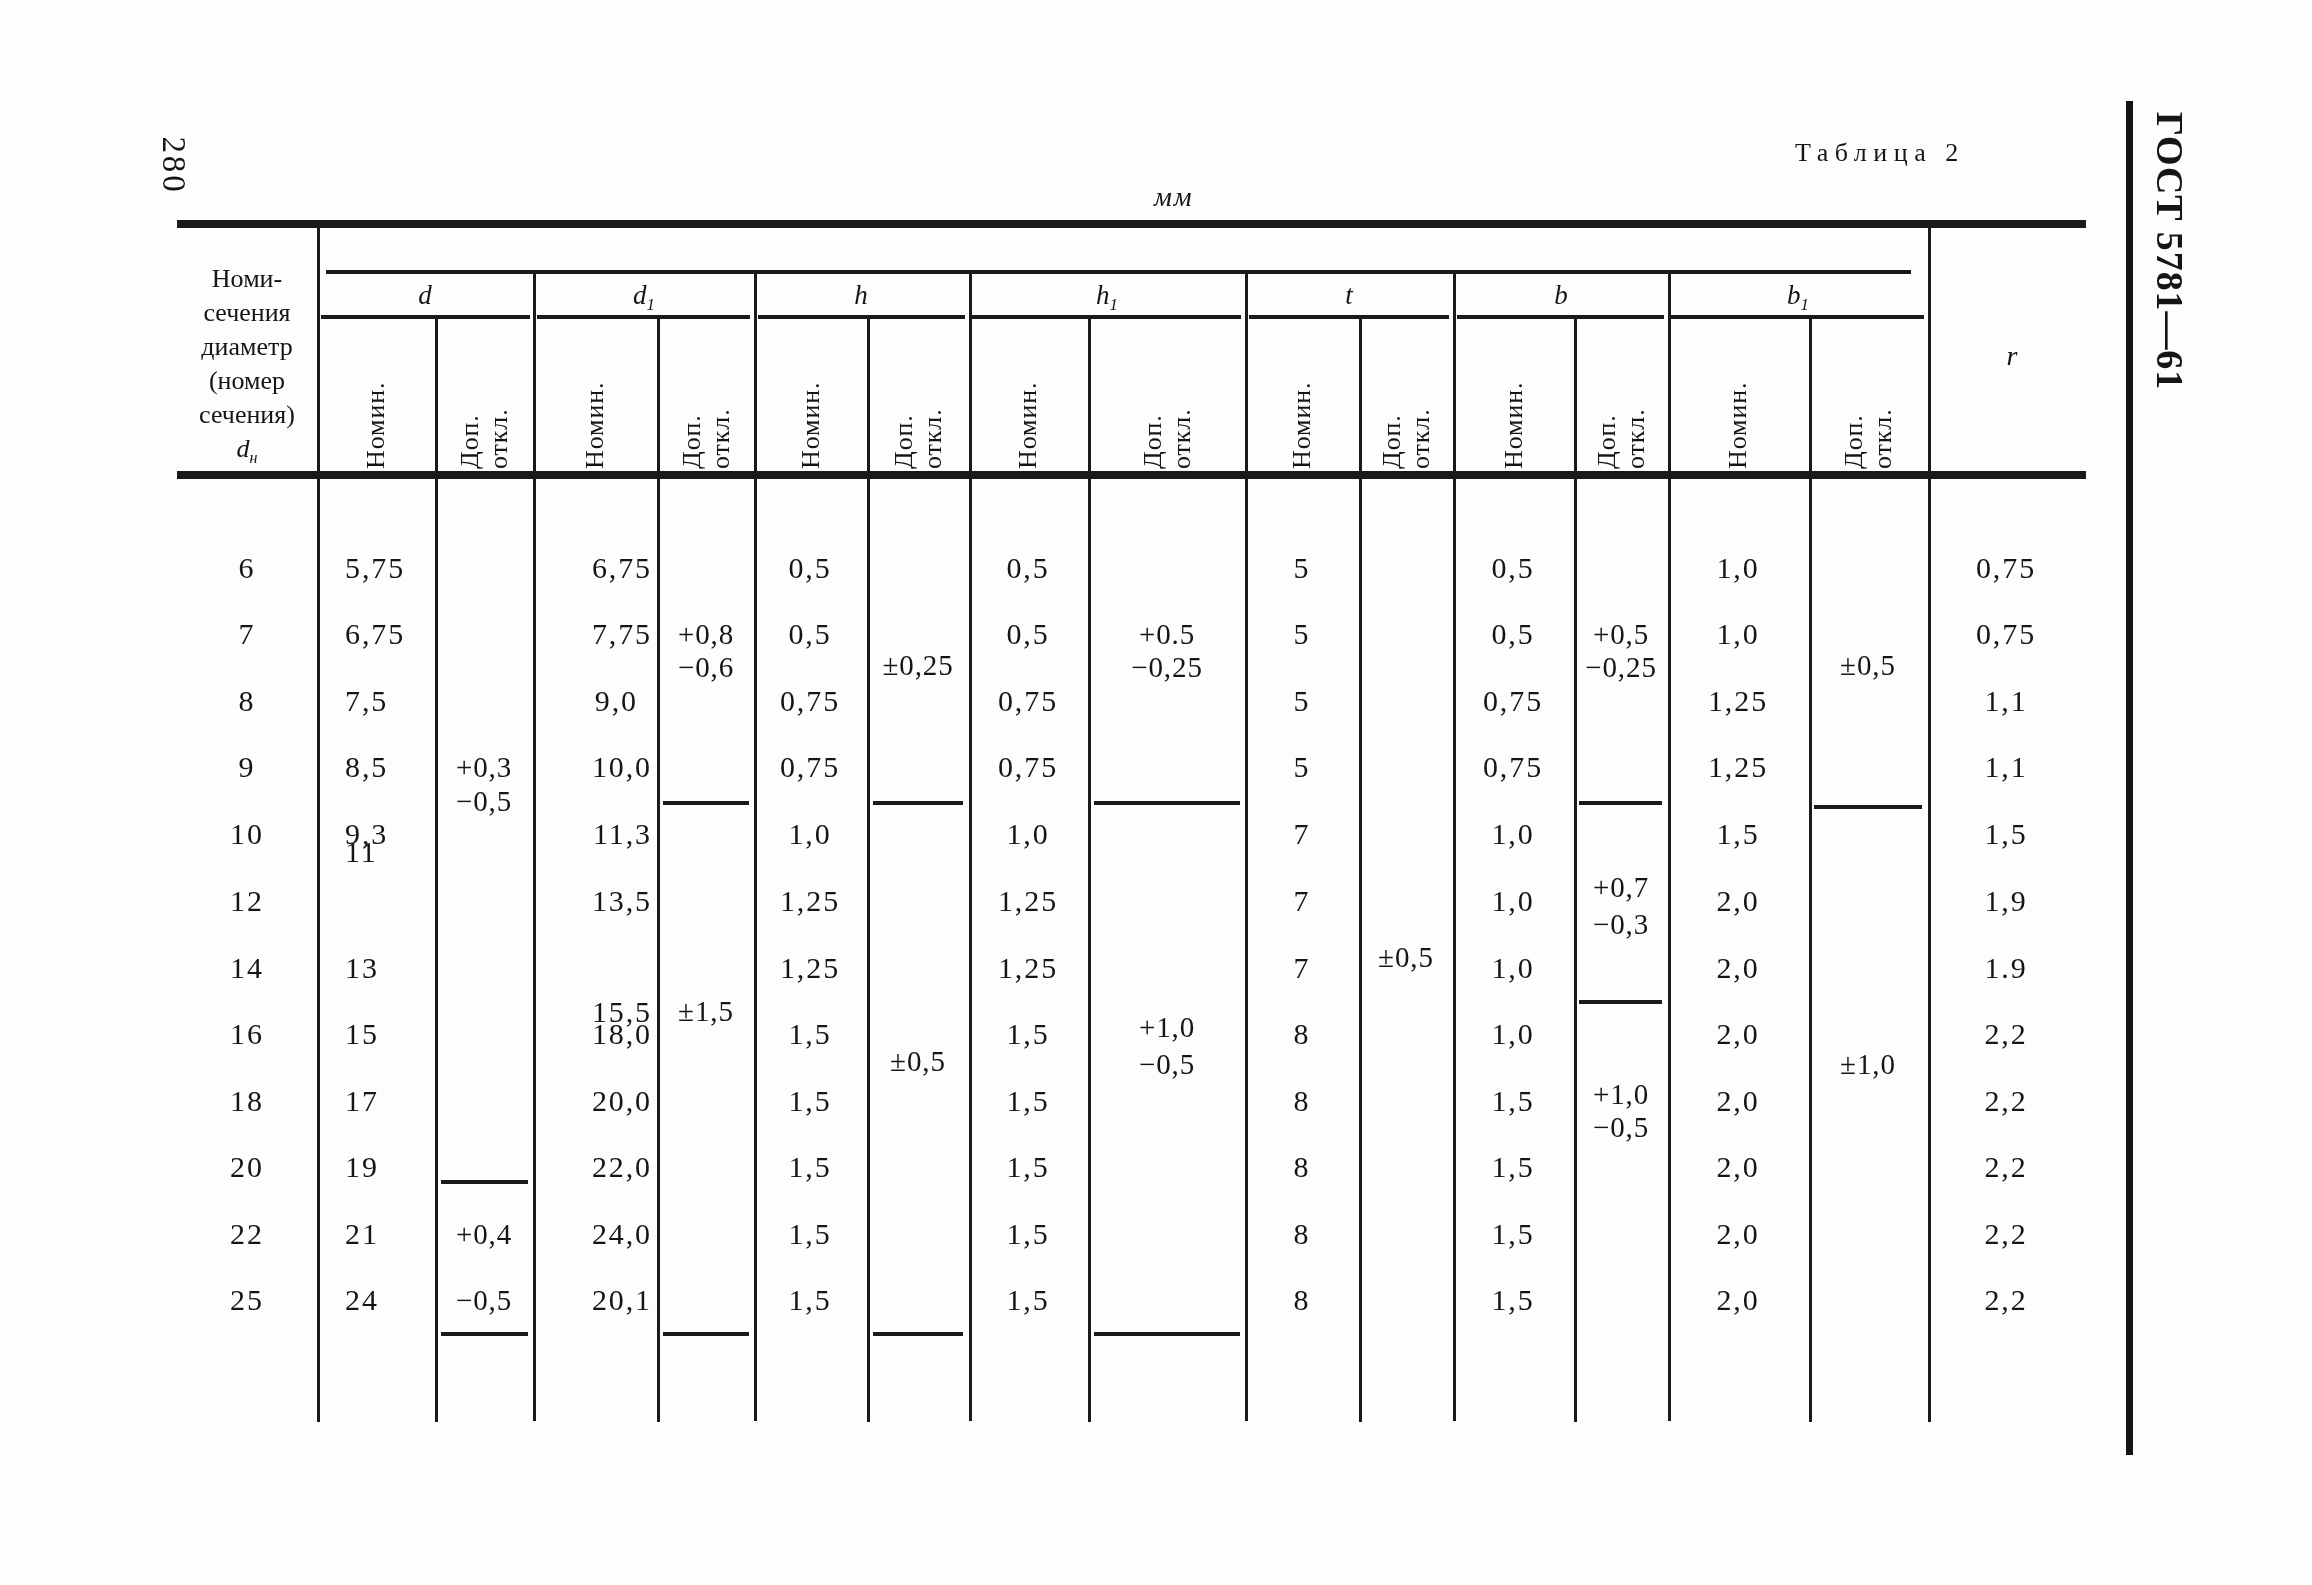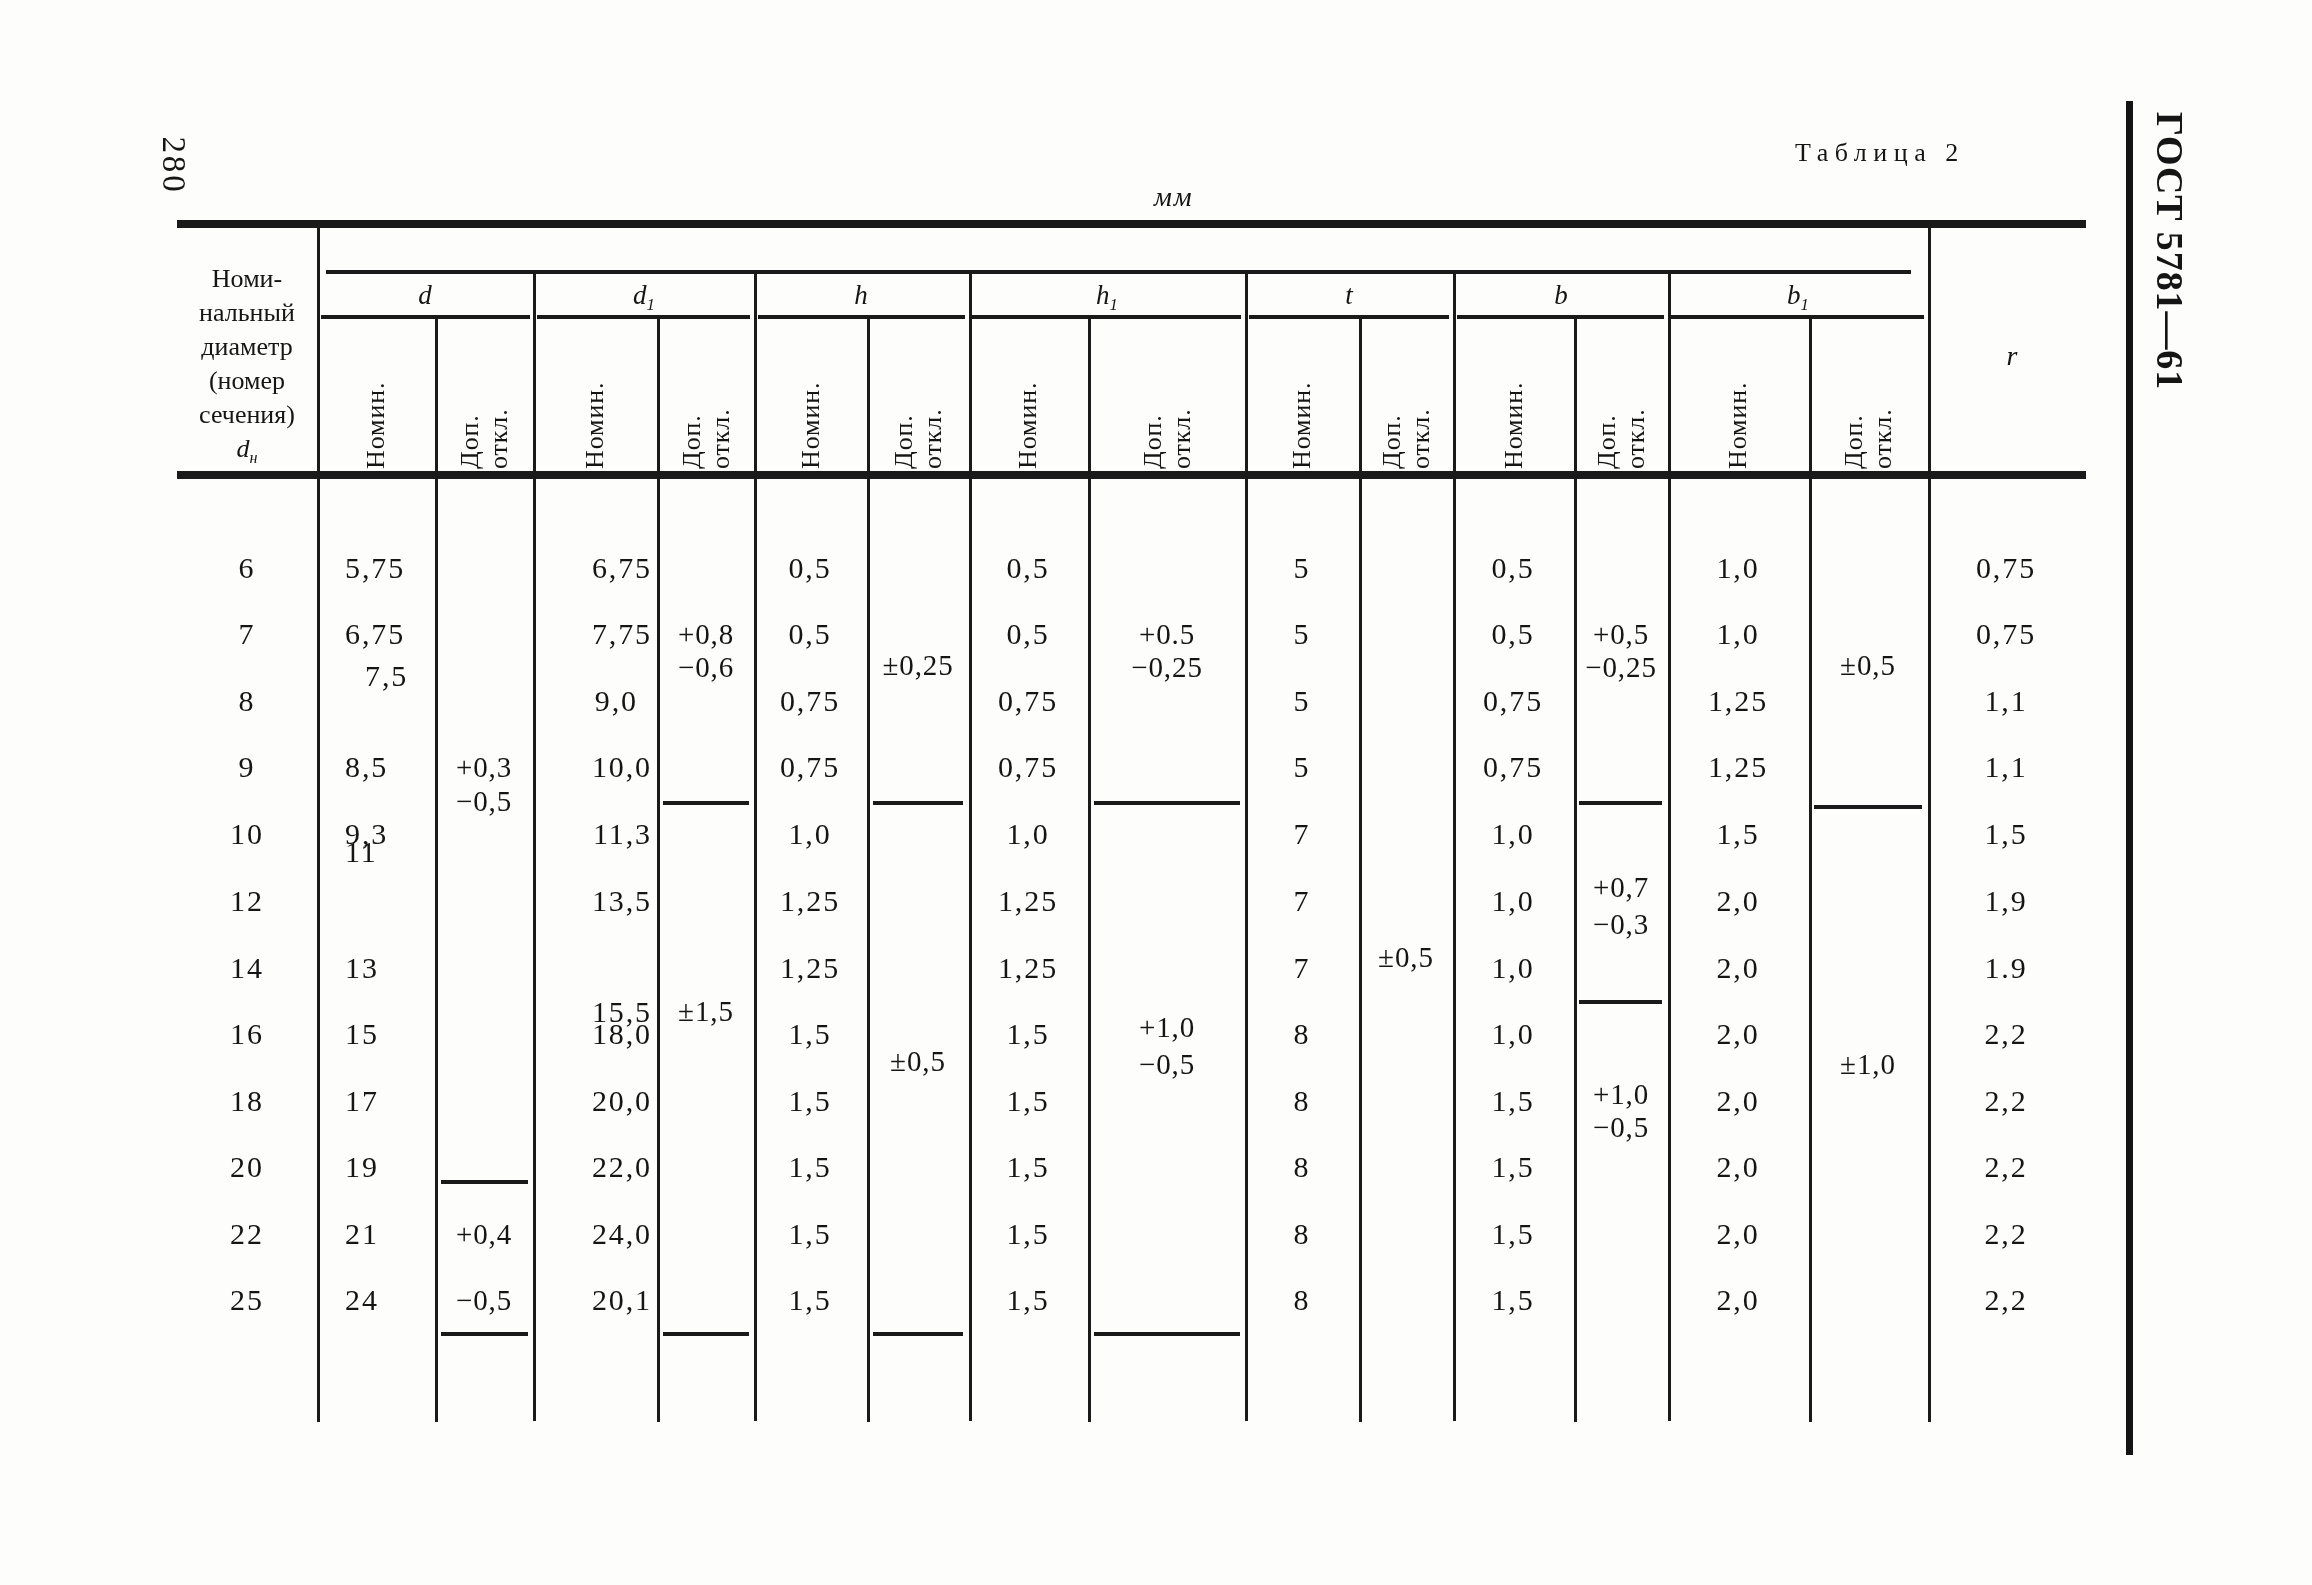--- a/index.html
+++ b/index.html
@@ -92,21 +92,21 @@
       <div class="rot-label" style="left: 1444px; top: 384px; width: 140px; height: 30px; transform: rotate(-90deg);">Номин.</div>
       <div class="rot-label" style="left: 1551px; top: 370px; width: 140px; height: 58px; transform: rotate(-90deg);">Доп.
 откл.</div>
       <span class="group-letter" style="left: 1798px; top: 280px;"><span>b</span><sub>1</sub></span>
       <div class="rot-label" style="left: 1668px; top: 384px; width: 140px; height: 30px; transform: rotate(-90deg);">Номин.</div>
       <div class="rot-label" style="left: 1798px; top: 370px; width: 140px; height: 58px; transform: rotate(-90deg);">Доп.
 откл.</div>
       <span class="r-header" style="left: 2012px; top: 356px;">r</span>
       <div class="rowhead">
         <div>Номи-</div>
-        <div>нальный</div>
+        <div>сечения</div>
         <div>диаметр</div>
         <div>(номер</div>
         <div>сечения)</div>
         <div><i class="sym">d</i><sub>н</sub></div>
       </div>
       <span class="cell center" style="top: 568px; left: 247px;">6</span>
       <span class="cell left" style="top: 568px; left: 345px;">5,75</span>
       <span class="cell right" style="top: 568px; left: 652px;">6,75</span>
       <span class="cell center" style="top: 568px; left: 810px;">0,5</span>
       <span class="cell center" style="top: 568px; left: 1028px;">0,5</span>
@@ -117,21 +117,21 @@
       <span class="cell center" style="top: 634px; left: 247px;">7</span>
       <span class="cell left" style="top: 634px; left: 345px;">6,75</span>
       <span class="cell right" style="top: 634px; left: 652px;">7,75</span>
       <span class="cell center" style="top: 634px; left: 810px;">0,5</span>
       <span class="cell center" style="top: 634px; left: 1028px;">0,5</span>
       <span class="cell center" style="top: 634px; left: 1302px;">5</span>
       <span class="cell center" style="top: 634px; left: 1513px;">0,5</span>
       <span class="cell center" style="top: 634px; left: 1738px;">1,0</span>
       <span class="cell center" style="top: 634px; left: 2006px;">0,75</span>
       <span class="cell center" style="top: 701px; left: 247px;">8</span>
-      <span class="cell left" style="top: 676px; left: 345px; margin-left: 20px;">7,5</span>
+      <span class="cell left" style="top: 701px; left: 345px;">7,5</span>
       <span class="cell right" style="top: 701px; left: 638px;">9,0</span>
       <span class="cell center" style="top: 701px; left: 810px;">0,75</span>
       <span class="cell center" style="top: 701px; left: 1028px;">0,75</span>
       <span class="cell center" style="top: 701px; left: 1302px;">5</span>
       <span class="cell center" style="top: 701px; left: 1513px;">0,75</span>
       <span class="cell center" style="top: 701px; left: 1738px;">1,25</span>
       <span class="cell center" style="top: 701px; left: 2006px;">1,1</span>
       <span class="cell center" style="top: 767px; left: 247px;">9</span>
       <span class="cell left" style="top: 767px; left: 345px;">8,5</span>
       <span class="cell right" style="top: 767px; left: 652px;">10,0</span>

